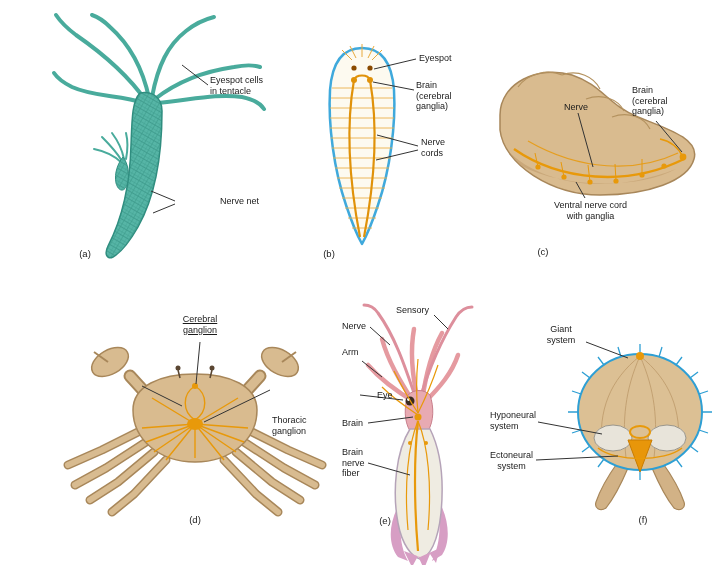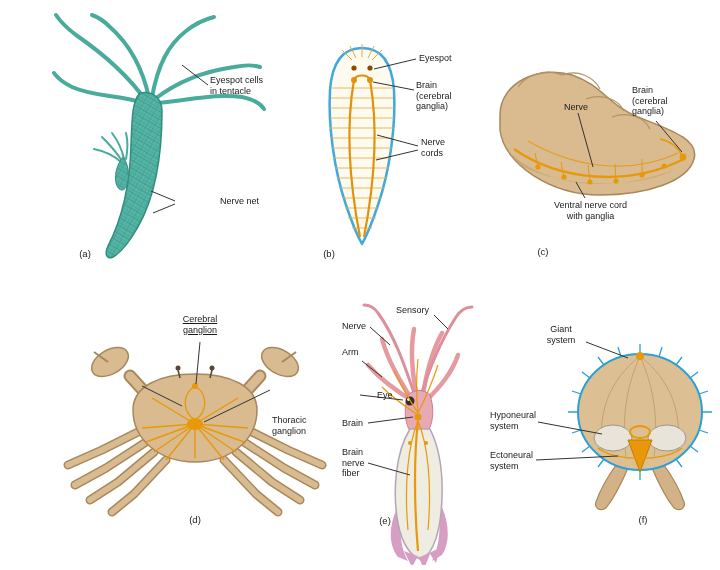--- a/index.html
+++ b/index.html
@@ -265,18 +265,18 @@
       <g stroke="#333" stroke-width="1">
         <line x1="106" y1="42" x2="148" y2="58"></line>
         <line x1="58" y1="122" x2="122" y2="134"></line>
         <line x1="56" y1="160" x2="138" y2="156"></line>
       </g>
     </svg>
     <div class="lbl ctr" style="left:58px; top:24px; width:46px;">Giant
 system</div>
     <div class="lbl" style="left:10px; top:110px;">Hyponeural
 system</div>
-    <div class="lbl" style="left:10px; top:150px;">Ectoneural
+    <div class="lbl" style="left:10px; top:150px;text-align:center;">Ectoneural
 system</div>
     <div class="caption" style="left:146px; top:214px;">(f)</div>
   </section>
 
 </div>
 
 </body></html>

